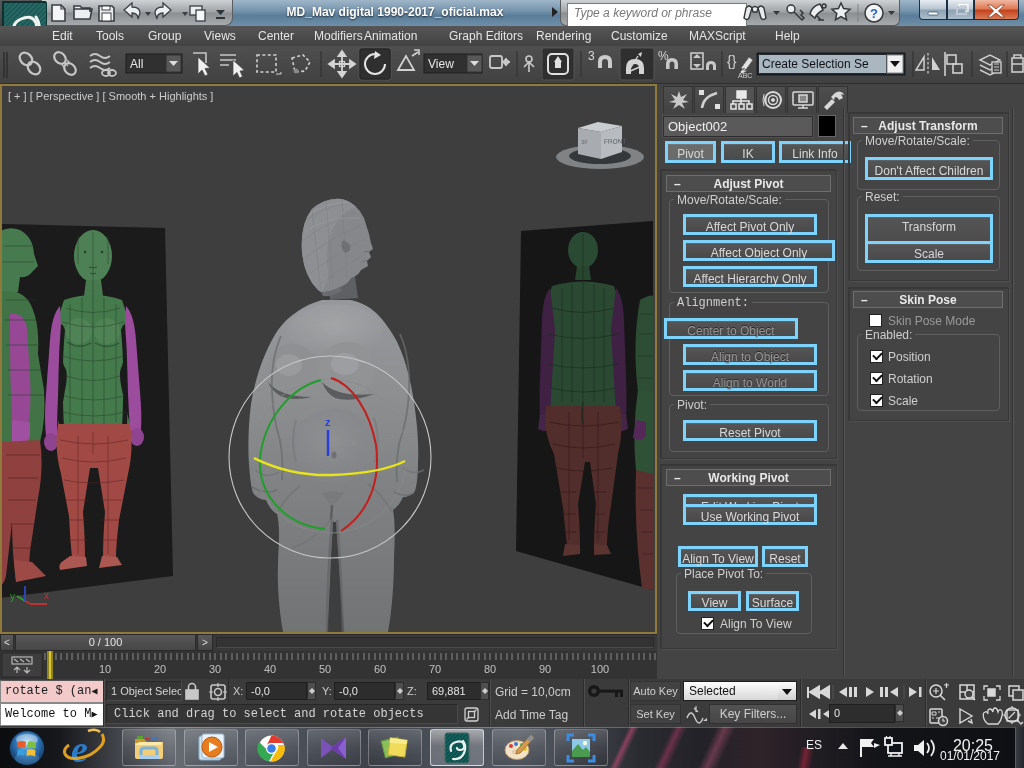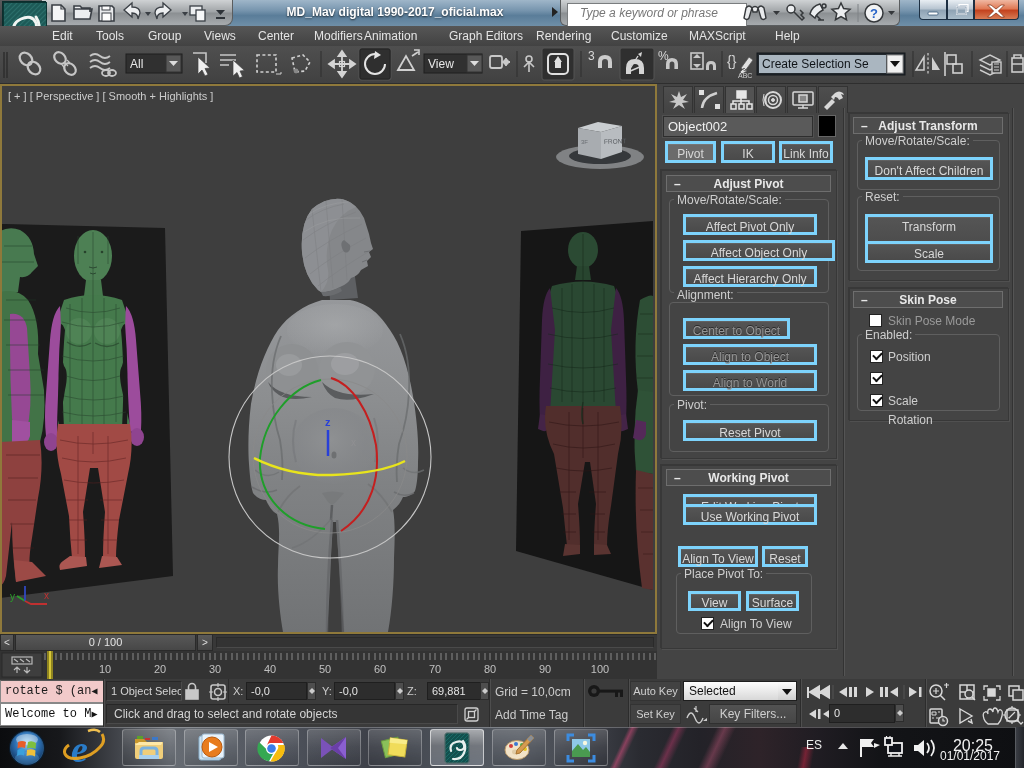--- a/index.html
+++ b/index.html
@@ -12,21 +12,21 @@
 #tb-left { left:0; top:0; width:95px; height:26px; background:linear-gradient(#585a5c,#3f4142); }
 #qat { left:41px; top:0; width:192px; height:26px; border-radius:0 0 8px 0;
   background:linear-gradient(#cfd2d4,#9fa3a6 48%,#8b8f92 52%,#a7abae); border:1px solid #5a5d5f; border-top:none; }
 #logo { left:2px; top:1px; width:44px; height:49px; background:
   linear-gradient(135deg,#2e6b68,#174b4a 60%,#0e3a39); border:1px solid #0b2e2d; }
 #title-text { left:230px; top:5px; width:330px; text-align:center; color:#fff; font-weight:bold;
   font-size:12px; text-shadow:0 1px 2px rgba(0,0,0,.7); }
 #searchwrap { left:560px; top:0; width:340px; height:26px;
   background:linear-gradient(#cfd2d4,#9fa3a6 48%,#8b8f92 52%,#a7abae); border:1px solid #5a5d5f; border-top:none; border-radius:0 0 6px 6px; }
 #searchbox { left:567px; top:3px; width:180px; height:24px; background:#fff; border:1px solid #7a7d7f;
-  color:#777; font-style:italic; font-size:12px; line-height:18px; padding-left:12px; }
+  color:#777; font-style:italic; font-size:12px; line-height:18px; padding-left:6px; }
 .winbtn { top:0; height:20px; border:1px solid #1d2f42; border-top:none; }
 #btn-min { left:919px; width:28px; background:linear-gradient(#e8eef3,#b9c6d2 45%,#8fa3b4 55%,#a9bcca); border-radius:0 0 0 4px;}
 #btn-max { left:947px; width:27px; background:linear-gradient(#e8eef3,#b9c6d2 45%,#8fa3b4 55%,#a9bcca);}
 #btn-close { left:974px; width:45px; background:linear-gradient(#f0b8a2,#e07a56 45%,#c4431f 55%,#d87c55); border-radius:0 0 4px 0;}
 
 #menubar { left:0; top:26px; width:1024px; height:20px; background:linear-gradient(#565656,#424242);
   color:#e4e4e4; font-size:12px; }
 #menubar span { position:absolute; top:3px; }
 
 #toolbar { left:0; top:46px; width:1024px; height:38px; background:linear-gradient(#4f4f4f,#414141); border-bottom:1px solid #2e2e2e;}
@@ -528,32 +528,32 @@
         <path d="M9 8 L13 4 Q17 1 21 4 L22 6 L19 5 L21 9 L17 11 Q16 8 13 8 L12 11 Z"></path>
       </g>
     </svg>
   </div>
 
 <div class="abs" style="left:663px;top:116px;width:150px;height:21px;background:#5a5a5a;border:1px solid #2e2e2e;box-shadow:0 0 0 1px #505050;color:#f0f0f0;font-size:13px;line-height:20px;padding-left:4px;">Object002</div>
 <div class="abs" style="left:818px;top:115px;width:18px;height:22px;background:#000;border:1px solid #666;"></div>
 
 <div class="btn" style="left:665px;top:141px;width:51px;height:22px;line-height:21px;background:#6b6b6b;">Pivot</div>
 <div class="btn" style="left:721px;top:141px;width:54px;height:22px;line-height:21px;">IK</div>
-<div class="btn" style="left:779px;top:141px;width:54px;height:22px;line-height:21px;">Link Info</div>
+<div class="btn" style="left:779px;top:141px;width:72px;height:22px;line-height:21px;">Link Info</div>
 
 <div class="container" style="left:661px;top:170px;width:176px;height:289px;"></div>
 <div class="rollhead" style="left:666px;top:175px;width:165px;height:17px;line-height:16px;"><span class="minus">–</span>Adjust Pivot</div>
 <div class="group" style="left:669px;top:199px;width:160px;height:94px;"></div>
 <div class="glabel" style="left:674px;top:193px;">Move/Rotate/Scale:</div>
 <div class="btn" style="left:683px;top:214px;width:134px;height:21px;line-height:20px;">Affect Pivot Only</div>
 <div class="btn" style="left:683px;top:240px;width:152px;height:21px;line-height:20px;">Affect Object Only</div>
 <div class="btn" style="left:683px;top:266px;width:134px;height:21px;line-height:20px;">Affect Hierarchy Only</div>
 <div class="group" style="left:669px;top:302px;width:160px;height:94px;"></div>
-<div class="glabel" style="left:674px;top:288px;">Alignment:</div>
-<div class="btn dis" style="left:683px;top:318px;width:107px;height:21px;line-height:20px;">Center to Object</div>
+<div class="glabel" style="left:674px;top:296px;font-family:Liberation Mono, monospace;">Alignment:</div>
+<div class="btn dis" style="left:664px;top:318px;width:134px;height:21px;line-height:20px;">Center to Object</div>
 <div class="btn dis" style="left:683px;top:344px;width:134px;height:21px;line-height:20px;">Align to Object</div>
 <div class="btn dis" style="left:683px;top:370px;width:134px;height:21px;line-height:20px;">Align to World</div>
 <div class="group" style="left:669px;top:404px;width:160px;height:48px;"></div>
 <div class="glabel" style="left:674px;top:398px;">Pivot:</div>
 <div class="btn" style="left:683px;top:420px;width:134px;height:21px;line-height:20px;">Reset Pivot</div>
 
 <div class="container" style="left:661px;top:465px;width:176px;height:184px;"></div>
 <div class="rollhead" style="left:666px;top:469px;width:165px;height:17px;line-height:16px;"><span class="minus">–</span>Working Pivot</div>
 <div class="btn" style="left:683px;top:494px;width:134px;height:21px;line-height:20px;">Edit Working Pivot</div>
 <div class="btn" style="left:683px;top:504px;width:134px;height:21px;line-height:20px;">Use Working Pivot</div>
@@ -583,21 +583,21 @@
 
 <div class="container" style="left:849px;top:288px;width:160px;height:133px;"></div>
 <div class="rollhead" style="left:853px;top:291px;width:150px;height:17px;line-height:16px;"><span class="minus">–</span>Skin Pose</div>
 <div class="chk" style="left:869px;top:314px;"></div>
 <div class="clabel" style="left:888px;top:314px;color:#9a9a9a;">Skin Pose Mode</div>
 <div class="group" style="left:857px;top:334px;width:143px;height:77px;"></div>
 <div class="glabel" style="left:862px;top:328px;">Enabled:</div>
 <div class="chk checked" style="left:870px;top:350px;"></div>
 <div class="clabel" style="left:888px;top:350px;">Position</div>
 <div class="chk checked" style="left:870px;top:372px;"></div>
-<div class="clabel" style="left:888px;top:372px;margin-top:41px;">Rotation</div>
+<div class="clabel" style="left:888px;top:372px;">Rotation</div>
 <div class="chk checked" style="left:870px;top:394px;"></div>
 <div class="clabel" style="left:888px;top:394px;">Scale</div>
 <div class="abs" id="trackbar"></div>
 <svg class="abs" style="left:0;top:651px;" width="657" height="28" viewBox="0 0 657 28">
   <rect x="0" y="0" width="657" height="28" fill="#333"></rect>
   <rect x="2" y="2" width="40" height="24" fill="#3e3e3e" stroke="#2a2a2a"></rect>
   <g stroke="#b8b8b8" fill="none" stroke-width="1.2">
     <rect x="12" y="6" width="20" height="7"></rect>
       <path d="M14,8 l4,3 M20,8 l4,3 M26,8 l4,3"></path>
     <path d="M17,16 v6 M14,19 l3,-3 3,3 M27,22 v-6 M24,19 l3,3 3,-3"></path>
@@ -765,21 +765,21 @@
       <rect x="30" y="11" width="3" height="5"></rect>
       <rect x="35" y="11" width="3" height="5"></rect>
     </g>
 </svg>
 <div class="abs" style="left:630px;top:681px;width:51px;height:20px;color:#d0d0d0;font-size:11px;text-align:center;line-height:19px;background:#424242;border:1px solid #333;white-space:nowrap;">Auto Key</div>
 <div class="abs" style="left:683px;top:681px;width:114px;height:20px;background:linear-gradient(#fdfdfd,#d8d8d8);border:1px solid #1e1e1e;color:#111;font-size:12px;line-height:18px;padding-left:5px;">Selected</div>
 <div class="abs" style="left:778px;top:682px;width:18px;height:18px;background:linear-gradient(#fdfdfd,#cfcfcf);"><svg width="18" height="18">
       <path d="M4,7 l10,0 -5,6 Z" fill="#111"></path>
     </svg></div>
 
-<div class="abs sunken" style="left:106px;top:704px;width:352px;height:20px;color:#d4d4d4;font-size:12px;line-height:19px;padding-left:7px;">Click and drag to select and rotate objects</div>
+<div class="abs sunken" style="left:106px;top:704px;width:352px;height:20px;color:#d4d4d4;font-size:12px;line-height:19px;padding-left:7px;font-family:Liberation Mono, monospace;">Click and drag to select and rotate objects</div>
 <svg class="abs" style="left:461px;top:704px;" width="22" height="20" viewBox="0 0 22 20">
   <g stroke="#d0d0d0" fill="none" stroke-width="1.3">
       <rect x="4" y="4" width="13" height="13" rx="2"></rect>
       <rect x="7.5" y="7.5" width="6" height="6"></rect>
       <path d="M7.5,13.5 l-2,2 M13.5,7.5 l2,-2"></path>
     </g>
 </svg>
 <div class="abs" style="left:495px;top:708px;color:#cccccc;font-size:12px;">Add Time Tag</div>
 <div class="abs" style="left:630px;top:704px;width:51px;height:20px;color:#d0d0d0;font-size:11px;text-align:center;line-height:19px;background:#424242;border:1px solid #333;white-space:nowrap;">Set Key</div>
 <div class="abs" style="left:103px;top:679px;width:1px;height:48px;background:#2c2c2c;"></div>

